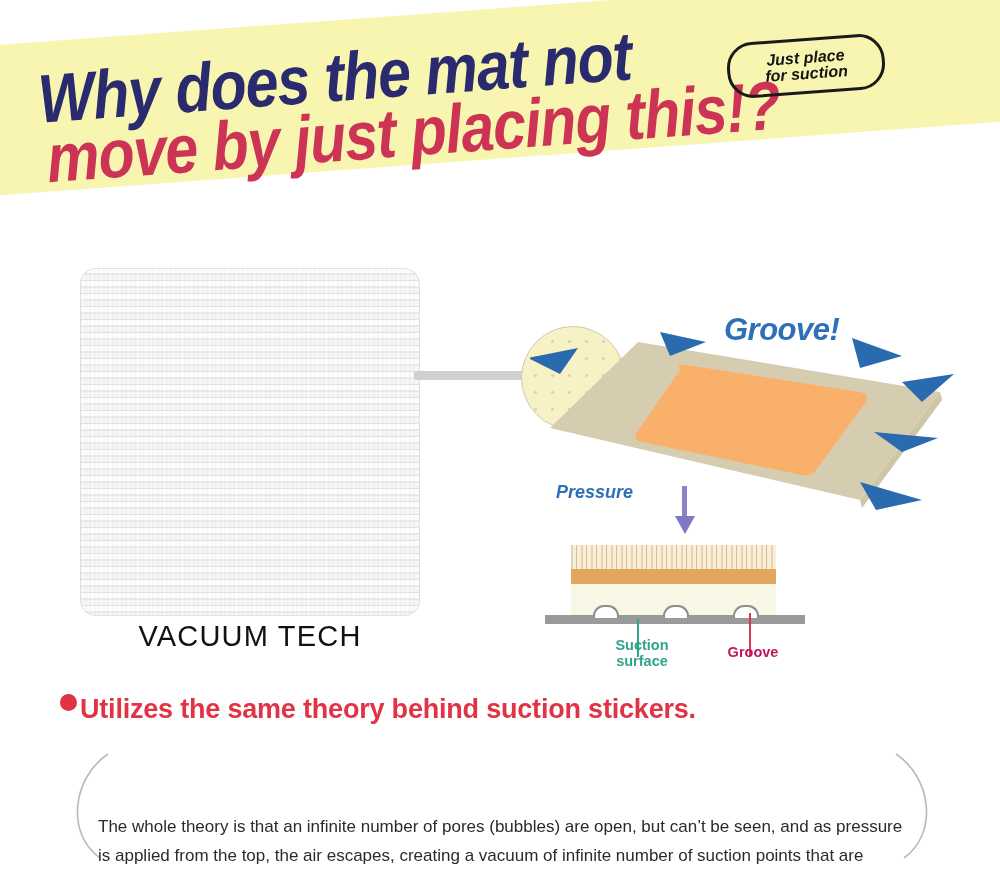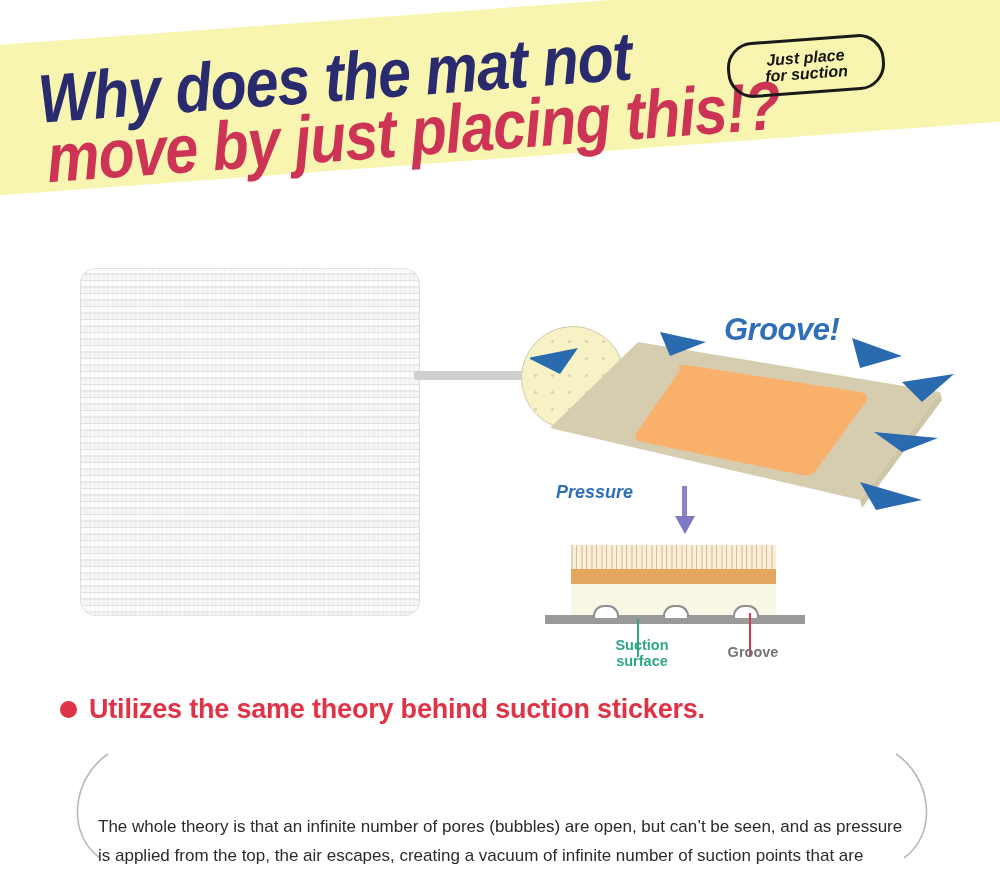--- a/index.html
+++ b/index.html
@@ -125,26 +125,26 @@
     border-radius:11px 11px 0 0;background:#ffffff;
     top:60px;
   }
   .leader{position:absolute;width:1.5px;}
   .xs-cap-suction{
     position:absolute;left:596px;top:637px;width:92px;text-align:center;
     color:#2fa58c;font-weight:bold;font-size:14.5px;line-height:1.12;
   }
   .xs-cap-groove{
     position:absolute;left:708px;top:644px;width:90px;text-align:center;
-    color:#737373;font-weight:bold;font-size:14.5px;
+    color:#be185d;font-weight:bold;font-size:14.5px;
   }
 
   
   .redline{
-    position:absolute;left:60px;top:694px;display:flex;align-items:center;gap:12px;
+    position:absolute;left:60px;top:694px;display:flex;gap:3px;
   }
   .reddot{width:17px;height:17px;border-radius:50%;background:#e03345;flex:none;}
   .redtext{
     font-size:27px;font-weight:bold;color:#e03345;white-space:nowrap;letter-spacing:-0.2px;
   }
 
   
   .para{
     position:absolute;left:98px;top:764px;width:810px;
     font-size:17px;line-height:1.72;color:#2b2b2b;margin-top:48px;
@@ -166,20 +166,21 @@
   </div>
 
   <div class="badge">
     <span>Just place</span>
     <span>for suction</span>
   </div>
 
   <div class="mat">
     <div class="mat-noise"></div>
   </div>
+  <div class="mat-label">VACUUM TECH</div>
 
   <div class="connector"></div>
   <div class="lens">
     <div class="lens-dots"></div>
   </div>
 
   <div class="perfect-label">Groove!</div>
 
   <svg class="sheet-wrap" viewBox="0 0 430 180">
     <polygon points="108,12 410,62 330,170 20,98" fill="#d6cdb0"></polygon>

